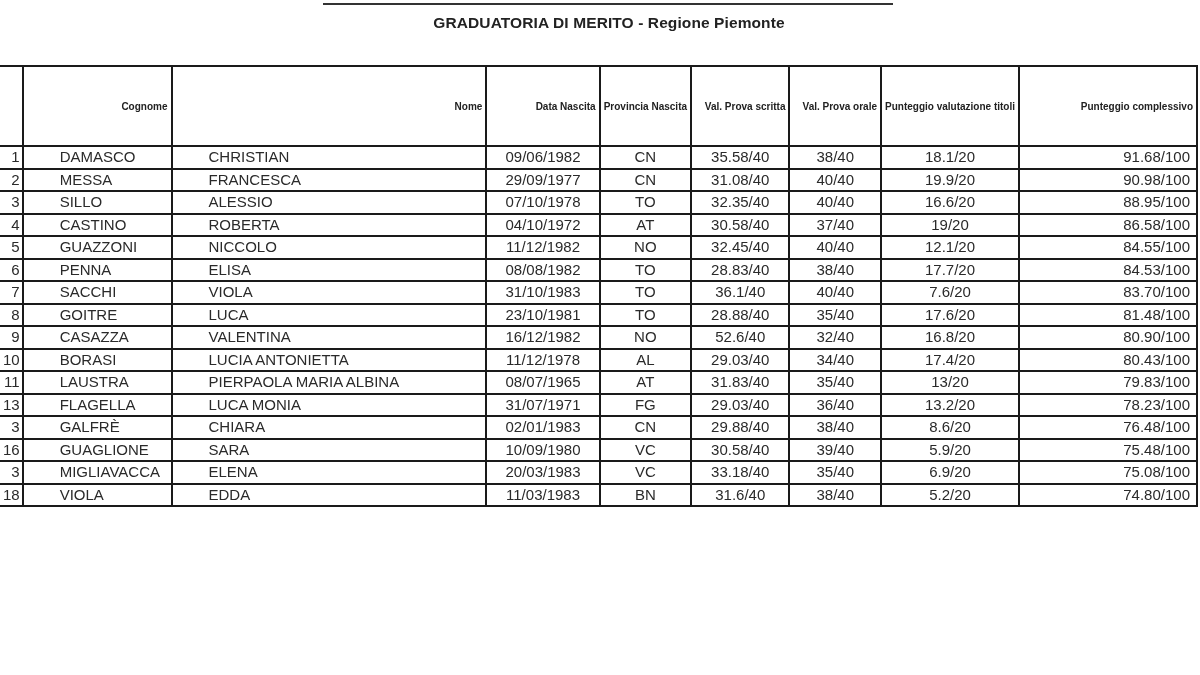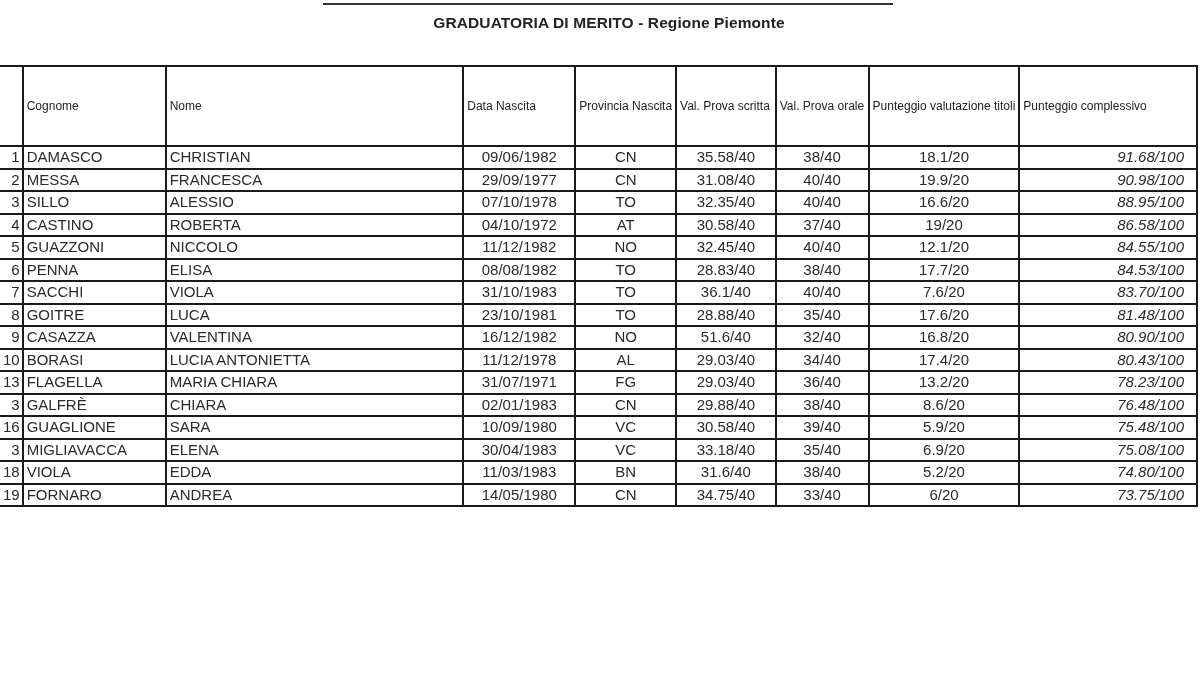--- a/index.html
+++ b/index.html
@@ -5,26 +5,26 @@
   html, body { margin:0; padding:0; background:#ffffff; }
   body { width:1200px; height:675px; overflow:hidden; position:relative;
          font-family:"Liberation Sans", sans-serif; color:#1a1a1a; }
   .cutline { position:absolute; top:0; left:323px; width:570px; height:3px;
              border-bottom:2px solid #333; }
   .title { position:absolute; top:14px; left:0; width:1218px; text-align:center;
            font-weight:bold; font-size:15.5px; color:#222; letter-spacing:0.1px; }
   table { position:absolute; top:65px; left:-2px; border-collapse:collapse;
           table-layout:fixed; font-size:15px; }
   th, td { border:2px solid #1a1a1a; padding:0 3px; white-space:nowrap; overflow:hidden; }
-  th { height:78px; font-weight:normal; font-size:12px; line-height:19px; text-align:left; color:#222; }
+  th { height:78px; font-weight:bold; font-size:10px; line-height:19px; text-align:right; color:#222; }
   td { height:20.5px; line-height:20px; color:#2a2a2a; }
   td.num { text-align:right; padding-right:2px; }
-  td.left { text-align:left; }
+  td.left { text-align:left;padding-left:36px; }
   td.center { text-align:center; }
-  td.right { text-align:right; padding-right:12px;font-style:italic; }
+  td.right { text-align:right; padding-right:6px; }
   col.c0 { width:22px; } col.c1 { width:150px; } col.c2 { width:328px; }
   col.c3 { width:118px; } col.c4 { width:90px; } col.c5 { width:100px; }
   col.c6 { width:93px; } col.c7 { width:114px; } col.c8 { width:187px; }
 </style>
 </head>
 <body>
 
 <div class="cutline"></div>
 <div class="title">GRADUATORIA DI MERITO - Regione Piemonte</div>
 
@@ -141,40 +141,51 @@
         <td class="center">35/40</td>
         <td class="center">17.6/20</td>
         <td class="right">81.48/100</td>
       </tr>
       <tr>
         <td class="num">9</td>
         <td class="left">CASAZZA</td>
         <td class="left">VALENTINA</td>
         <td class="center">16/12/1982</td>
         <td class="center">NO</td>
-        <td class="center">51.6/40</td>
+        <td class="center">52.6/40</td>
         <td class="center">32/40</td>
         <td class="center">16.8/20</td>
         <td class="right">80.90/100</td>
       </tr>
       <tr>
         <td class="num">10</td>
         <td class="left">BORASI</td>
         <td class="left">LUCIA ANTONIETTA</td>
         <td class="center">11/12/1978</td>
         <td class="center">AL</td>
         <td class="center">29.03/40</td>
         <td class="center">34/40</td>
         <td class="center">17.4/20</td>
         <td class="right">80.43/100</td>
       </tr>
       <tr>
+        <td class="num">11</td>
+        <td class="left">LAUSTRA</td>
+        <td class="left">PIERPAOLA MARIA ALBINA</td>
+        <td class="center">08/07/1965</td>
+        <td class="center">AT</td>
+        <td class="center">31.83/40</td>
+        <td class="center">35/40</td>
+        <td class="center">13/20</td>
+        <td class="right">79.83/100</td>
+      </tr>
+      <tr>
         <td class="num">13</td>
         <td class="left">FLAGELLA</td>
-        <td class="left">MARIA CHIARA</td>
+        <td class="left">LUCA MONIA</td>
         <td class="center">31/07/1971</td>
         <td class="center">FG</td>
         <td class="center">29.03/40</td>
         <td class="center">36/40</td>
         <td class="center">13.2/20</td>
         <td class="right">78.23/100</td>
       </tr>
       <tr>
         <td class="num">3</td>
         <td class="left">GALFRÈ</td>
@@ -194,43 +205,32 @@
         <td class="center">VC</td>
         <td class="center">30.58/40</td>
         <td class="center">39/40</td>
         <td class="center">5.9/20</td>
         <td class="right">75.48/100</td>
       </tr>
       <tr>
         <td class="num">3</td>
         <td class="left">MIGLIAVACCA</td>
         <td class="left">ELENA</td>
-        <td class="center">30/04/1983</td>
+        <td class="center">20/03/1983</td>
         <td class="center">VC</td>
         <td class="center">33.18/40</td>
         <td class="center">35/40</td>
         <td class="center">6.9/20</td>
         <td class="right">75.08/100</td>
       </tr>
       <tr>
         <td class="num">18</td>
         <td class="left">VIOLA</td>
         <td class="left">EDDA</td>
         <td class="center">11/03/1983</td>
         <td class="center">BN</td>
         <td class="center">31.6/40</td>
         <td class="center">38/40</td>
         <td class="center">5.2/20</td>
         <td class="right">74.80/100</td>
       </tr>
-      <tr>
-        <td class="num">19</td>
-        <td class="left">FORNARO</td>
-        <td class="left">ANDREA</td>
-        <td class="center">14/05/1980</td>
-        <td class="center">CN</td>
-        <td class="center">34.75/40</td>
-        <td class="center">33/40</td>
-        <td class="center">6/20</td>
-        <td class="right">73.75/100</td>
-      </tr>
     </tbody>
 </table>
 
 </body></html>

